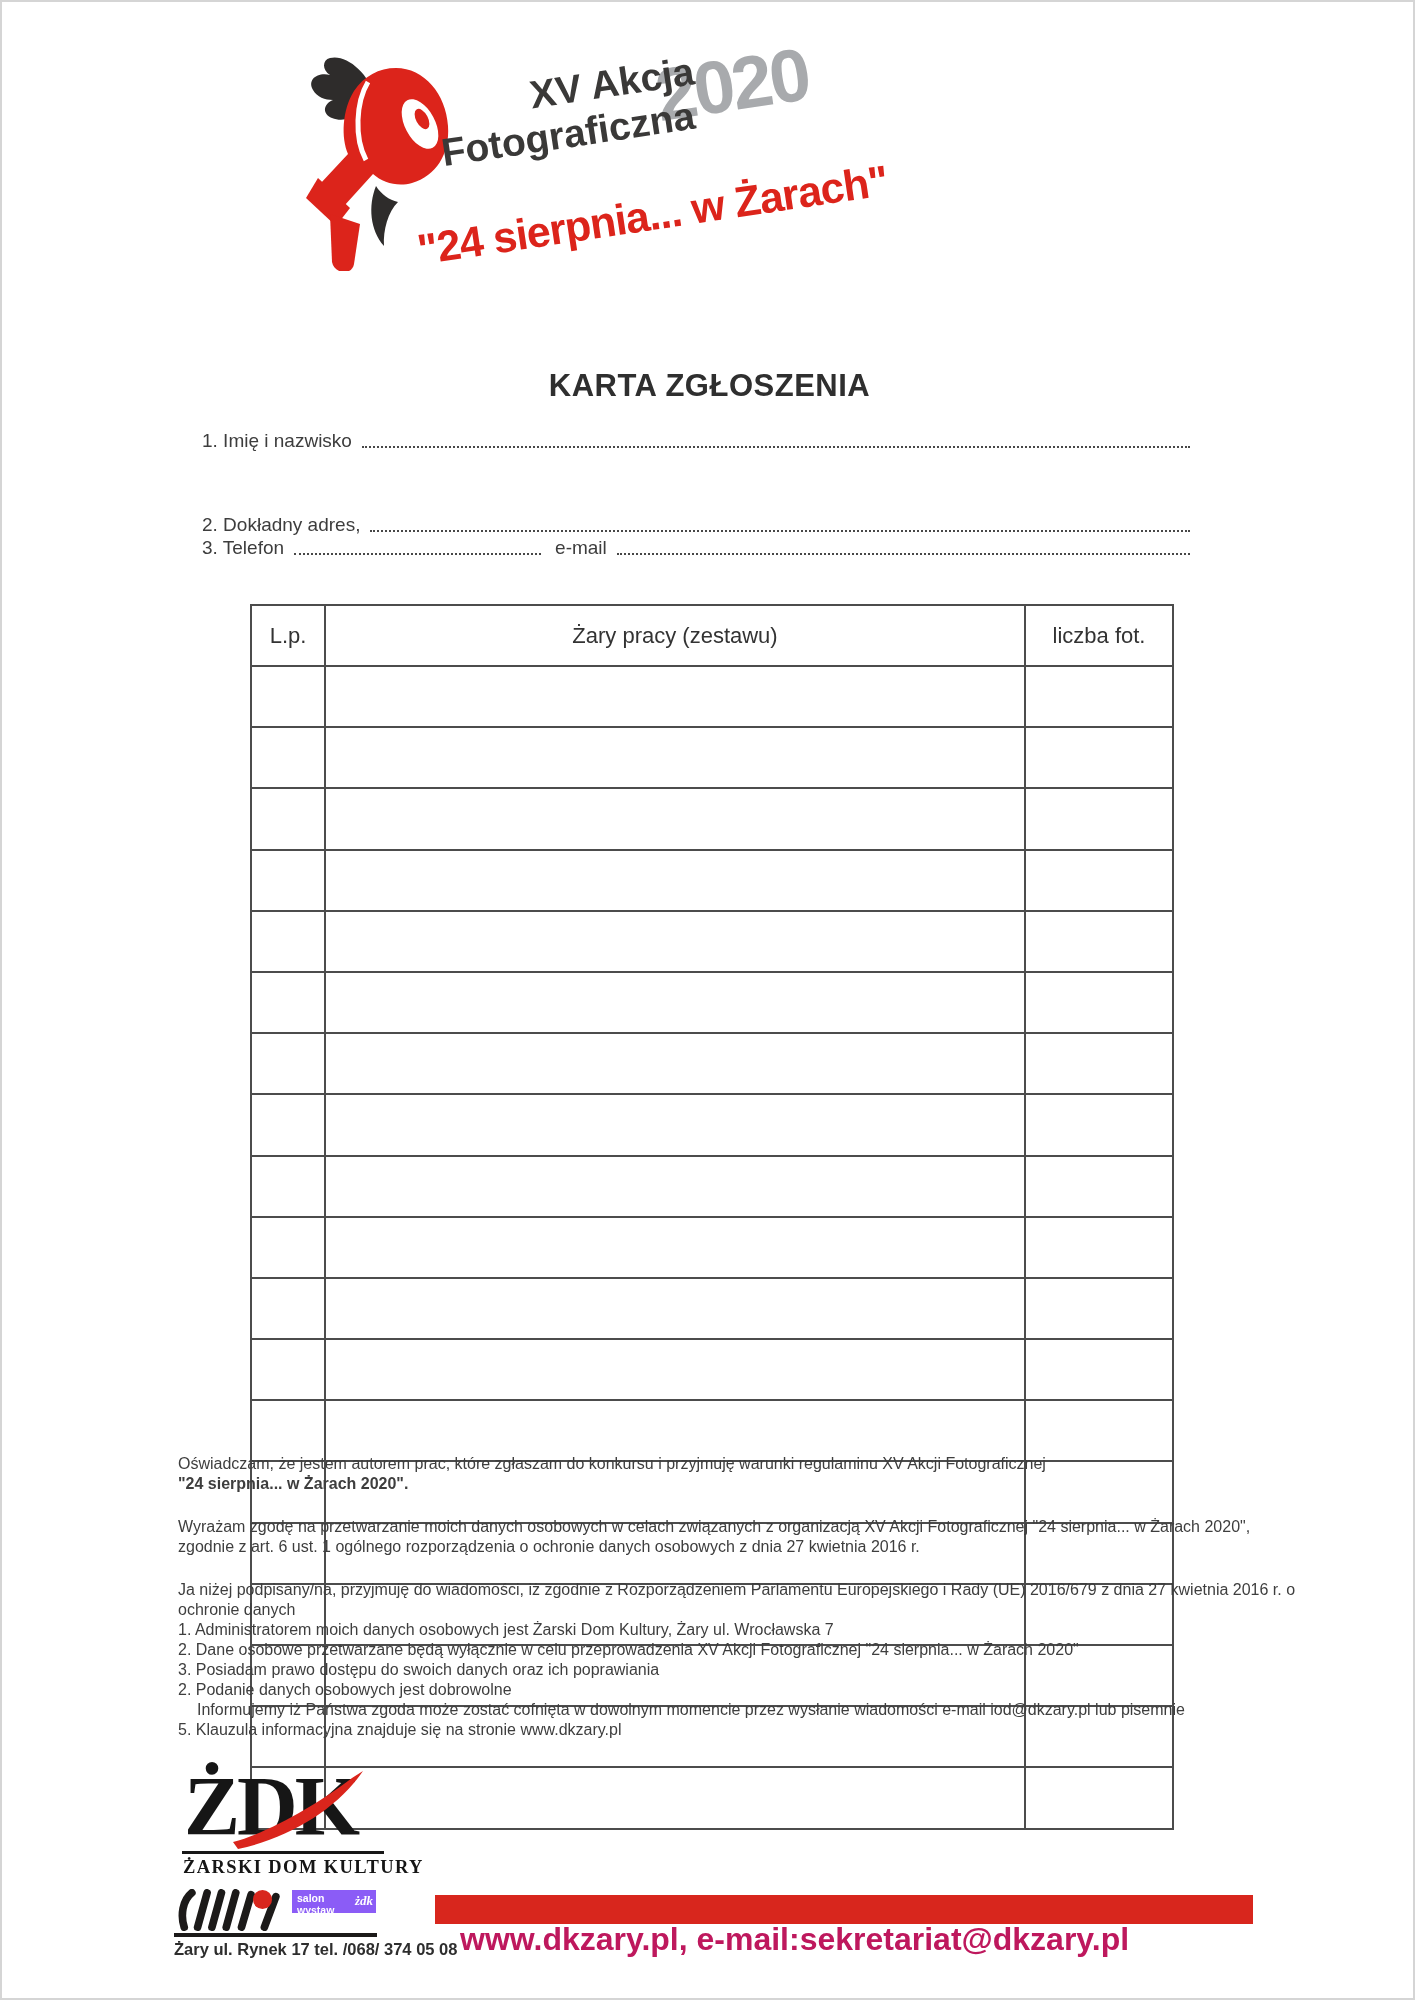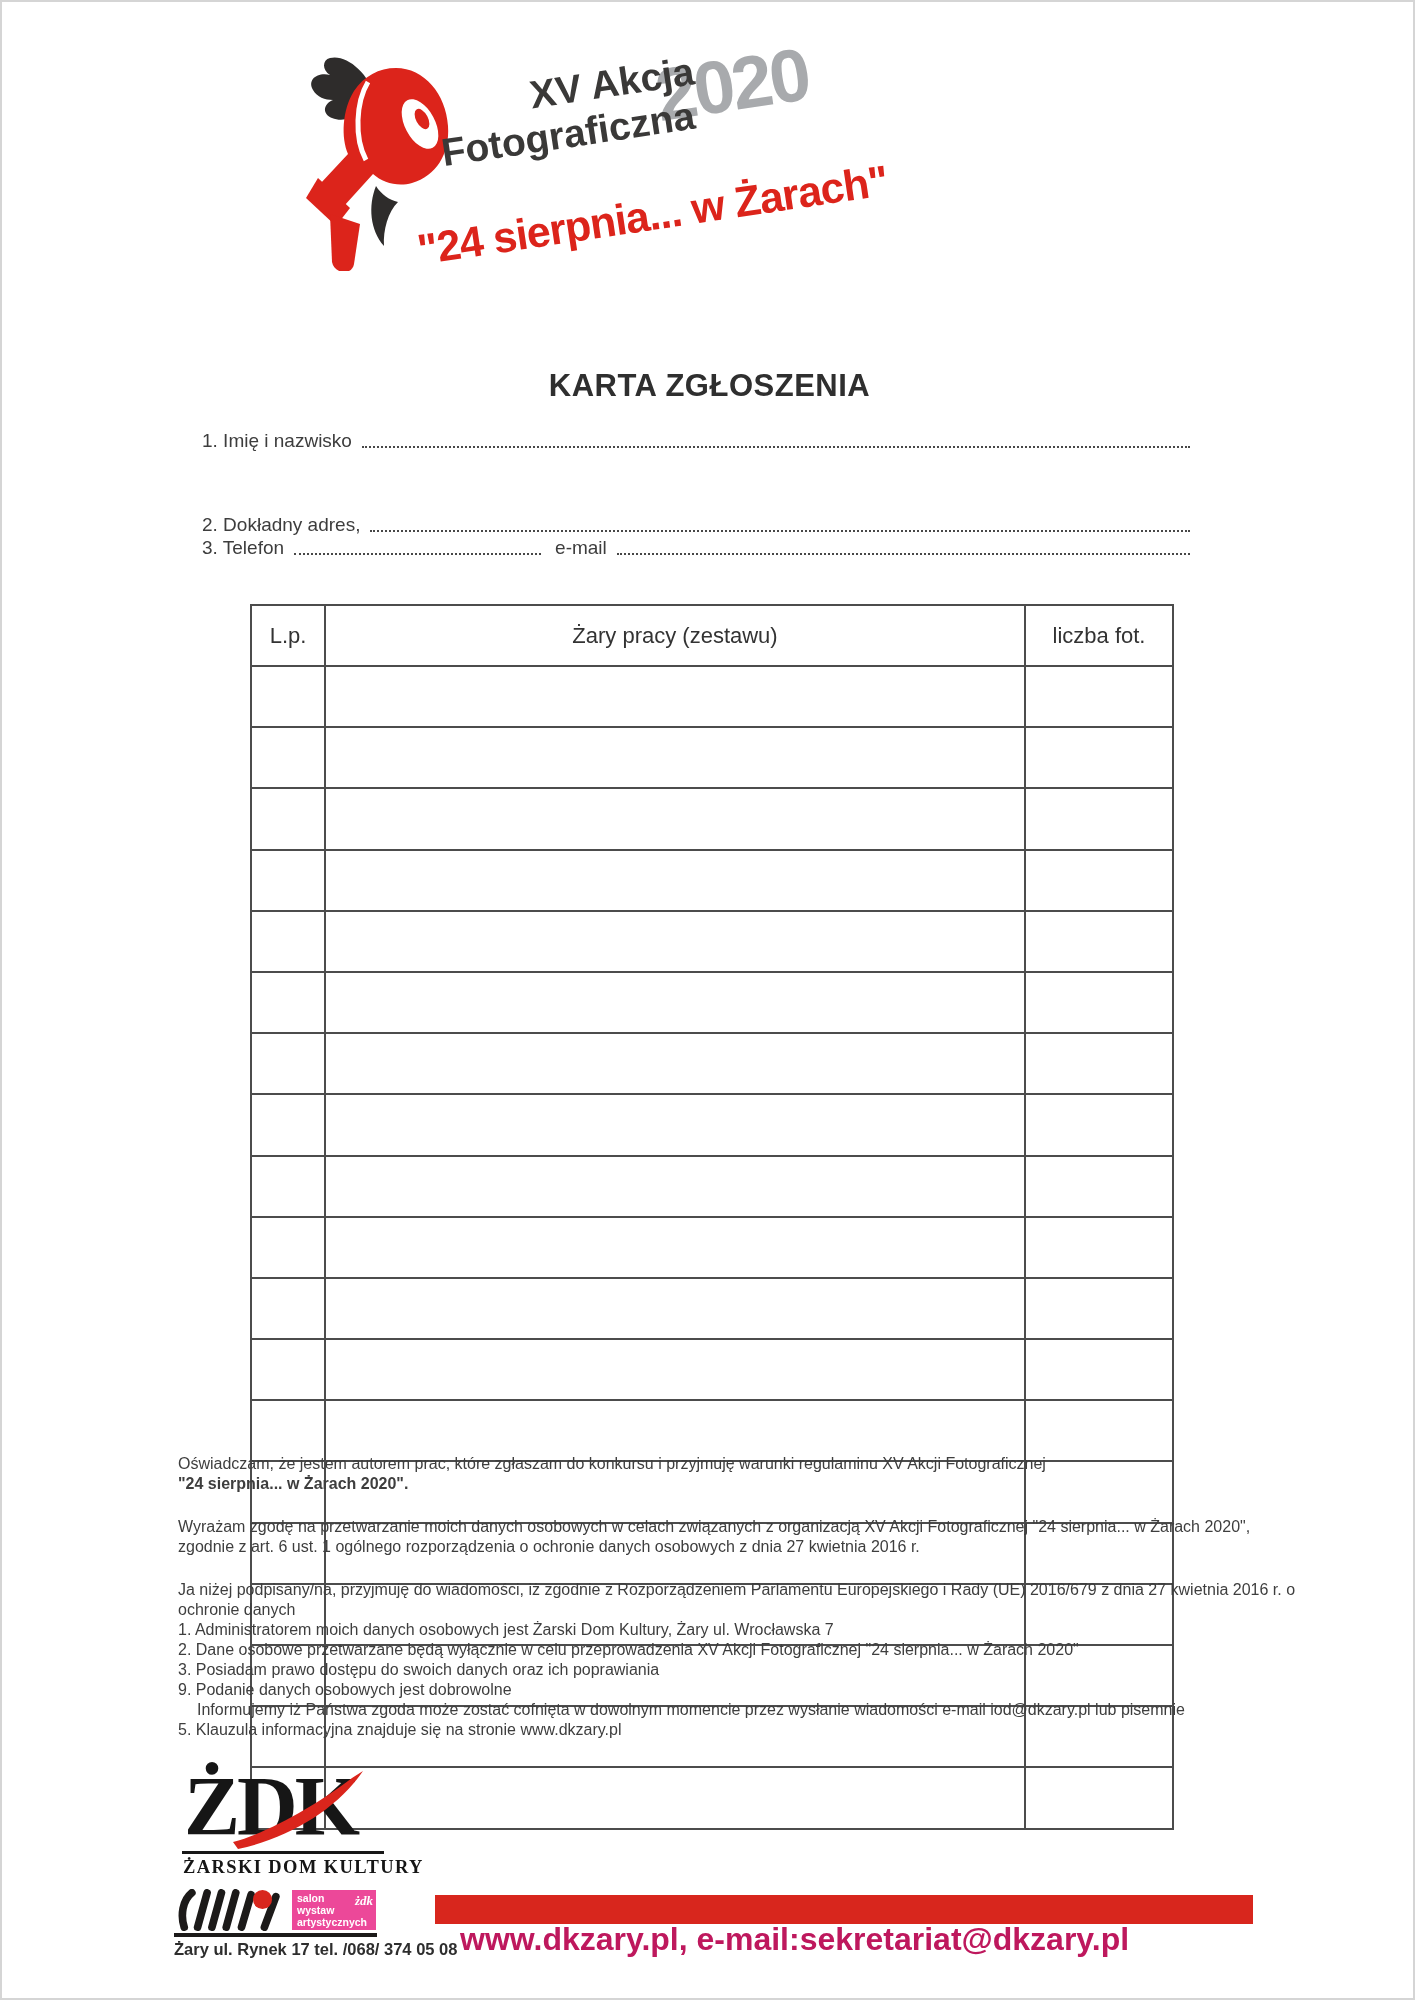--- a/index.html
+++ b/index.html
@@ -67,21 +67,21 @@
   #zdk-underline{left:180px;top:1849px;width:202px;height:3px;background:#171717;}
   #zdk-name{
     left:181px;top:1855px;font-family:"Liberation Serif",serif;font-weight:bold;
     font-size:18.5px;letter-spacing:1.4px;color:#161616;
   }
   #website-line{left:458px;top:1919px;font-size:32px;font-weight:bold;color:#be185d;white-space:nowrap;}
   #red-bar{left:433px;top:1893px;width:818px;height:29px;background:var(--bar_red,#d8261d);}
 
   #swa-mark{left:172px;top:1887px;width:114px;height:42px;}
   #swa-box{
-    left:290px;top:1888px;width:84px;height:40px;background:#ec4899;color:#fff;
+    left:290px;top:1888px;width:84px;height:23px;background:#8b5cf6;color:#fff;
     font-size:10.5px;font-weight:bold;line-height:12px;padding:2px 0 0 5px;box-sizing:border-box;
   }
   #swa-zdk-mark{
     position:absolute;right:3px;top:5px;font-family:"Liberation Serif",serif;
     font-style:italic;font-weight:bold;font-size:13px;color:#fff;
   }
   #swa-underline{left:172px;top:1931px;width:203px;height:4px;background:#1c1a19;}
   #swa-address{left:172px;top:1938px;font-size:16.5px;font-weight:bold;color:#2e2e2e;white-space:nowrap;}
 </style>
 </head>
@@ -244,21 +244,21 @@
 <div id="declarations" class="abs">
   <p>
     <span>Oświadczam, że jestem autorem prac, które zgłaszam do konkursu i przyjmuję warunki regulaminu XV Akcji Fotograficznej</span>
     <span class="bold-line">"24 sierpnia... w Żarach 2020".</span>
   </p>
   <p>Wyrażam zgodę na przetwarzanie moich danych osobowych w celach związanych z organizacją XV Akcji Fotograficznej "24 sierpnia... w Żarach 2020", zgodnie z art. 6 ust. 1 ogólnego rozporządzenia o ochronie danych osobowych z dnia 27 kwietnia 2016 r.</p>
   <p style="margin-bottom:0">Ja niżej podpisany/na, przyjmuję do wiadomości, iż zgodnie z Rozporządzeniem Parlamentu Europejskiego i Rady (UE) 2016/679 z dnia 27 kwietnia 2016 r. o ochronie danych</p>
   <div class="list-line">1. Administratorem moich danych osobowych jest Żarski Dom Kultury, Żary ul. Wrocławska 7</div>
   <div class="list-line">2. Dane osobowe przetwarzane będą wyłącznie w celu przeprowadzenia XV Akcji Fotograficznej "24 sierpnia... w Żarach 2020"</div>
   <div class="list-line">3. Posiadam prawo dostępu do swoich danych oraz ich poprawiania</div>
-  <div class="list-line">9. Podanie danych osobowych jest dobrowolne</div>
+  <div class="list-line">2. Podanie danych osobowych jest dobrowolne</div>
   <div class="list-line indent">Informujemy iż Państwa zgoda może zostać cofnięta w dowolnym momencie przez wysłanie wiadomości e-mail iod@dkzary.pl lub pisemnie</div>
   <div class="list-line">5. Klauzula informacyjna znajduje się na stronie www.dkzary.pl</div>
 </div>
 
 <div id="zdk-letters" class="abs">ŻDK</div>
 <svg id="zdk-swoosh" class="abs" viewBox="0 0 135 80" xmlns="http://www.w3.org/2000/svg">
   <path fill="#da251c" d="M3,72 C40,62 88,34 122,8 L133,1 C108,38 60,68 8,79 Z"></path>
 </svg>
 <div id="zdk-underline" class="abs"></div>
 <div id="zdk-name" class="abs">ŻARSKI DOM KULTURY</div>

